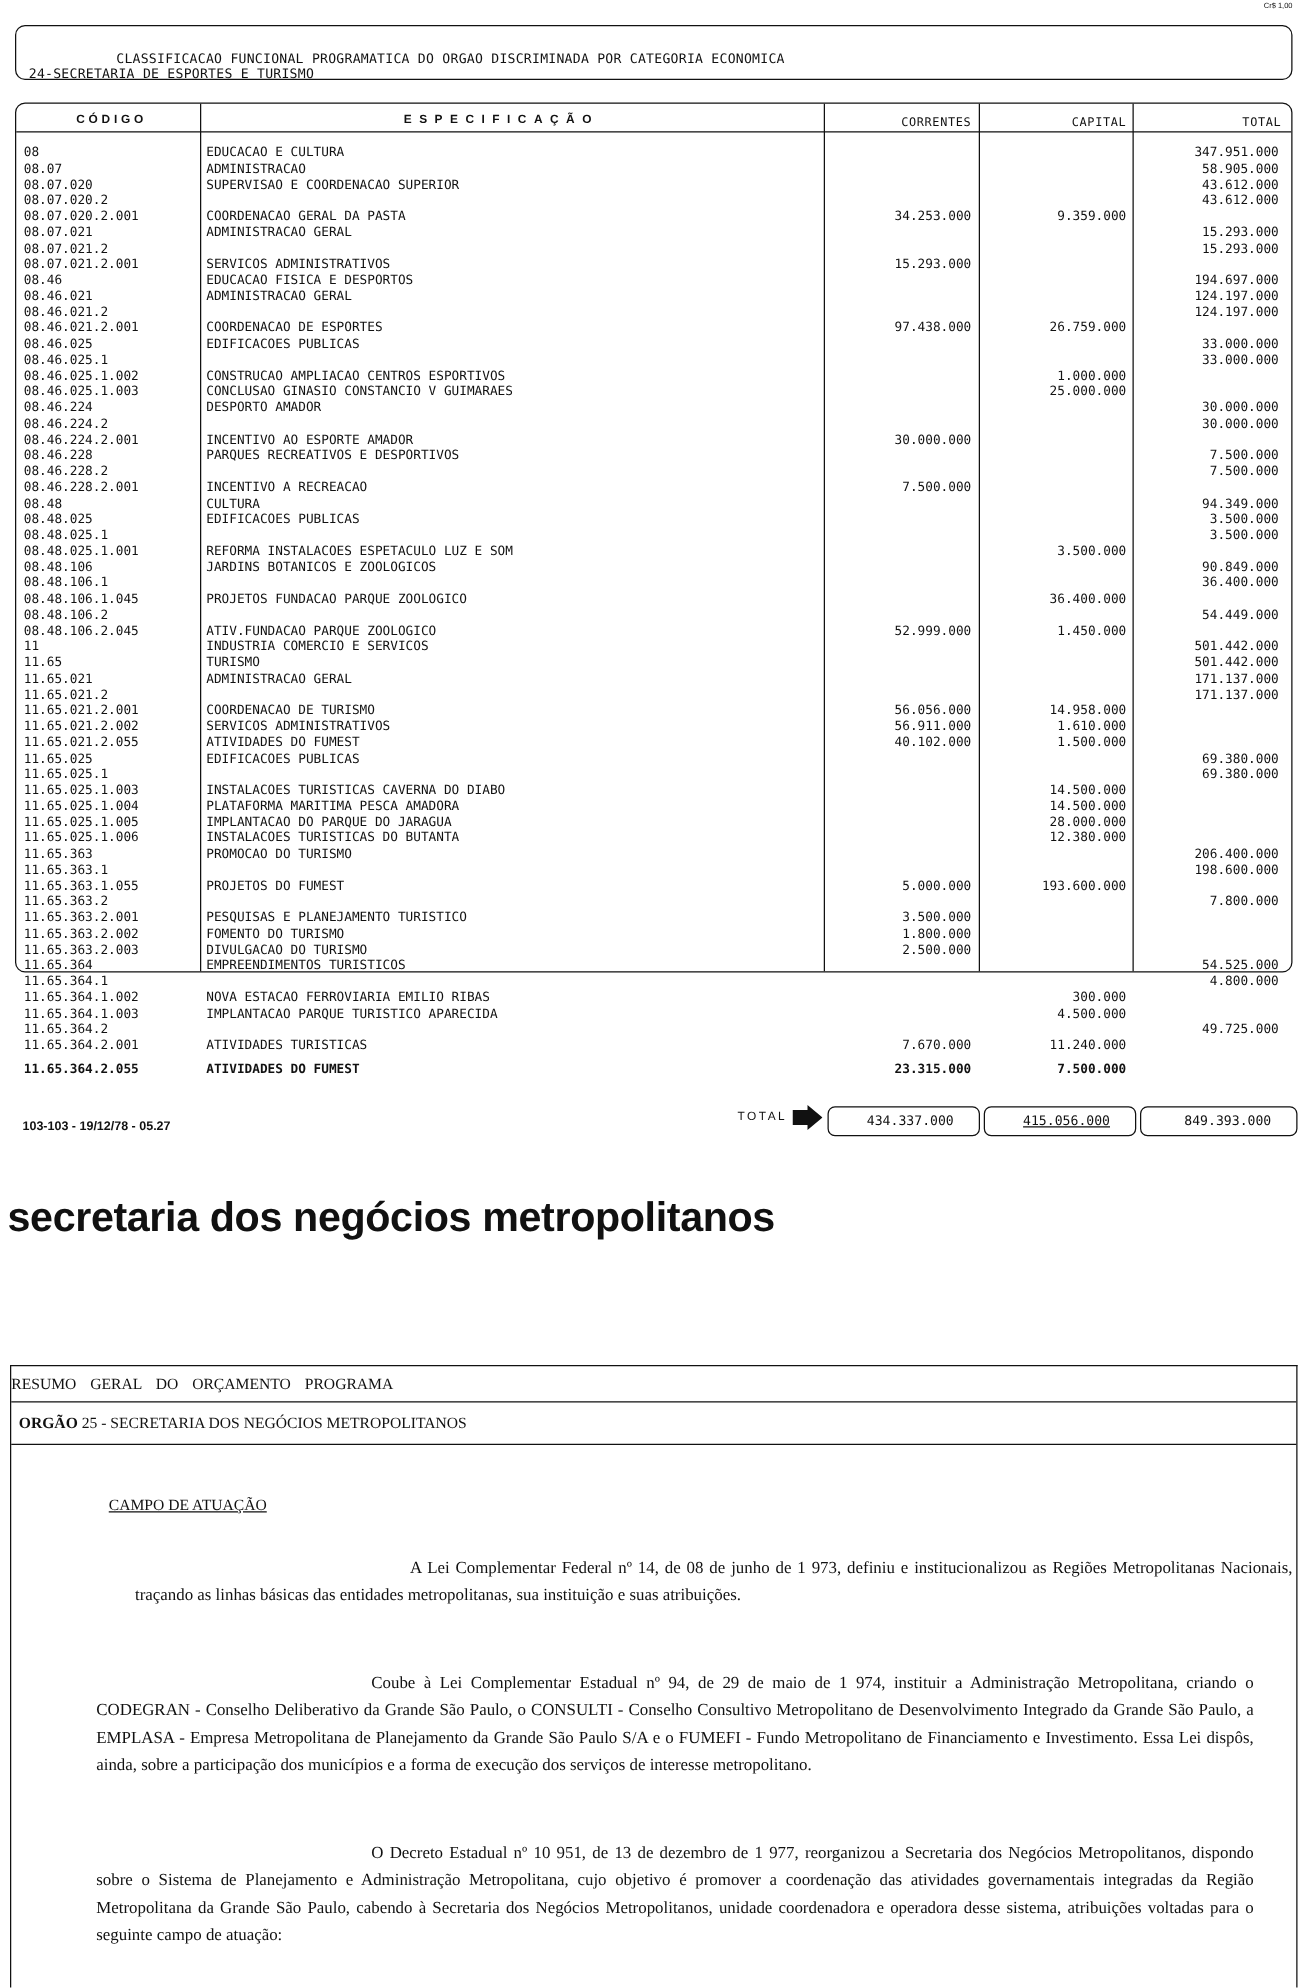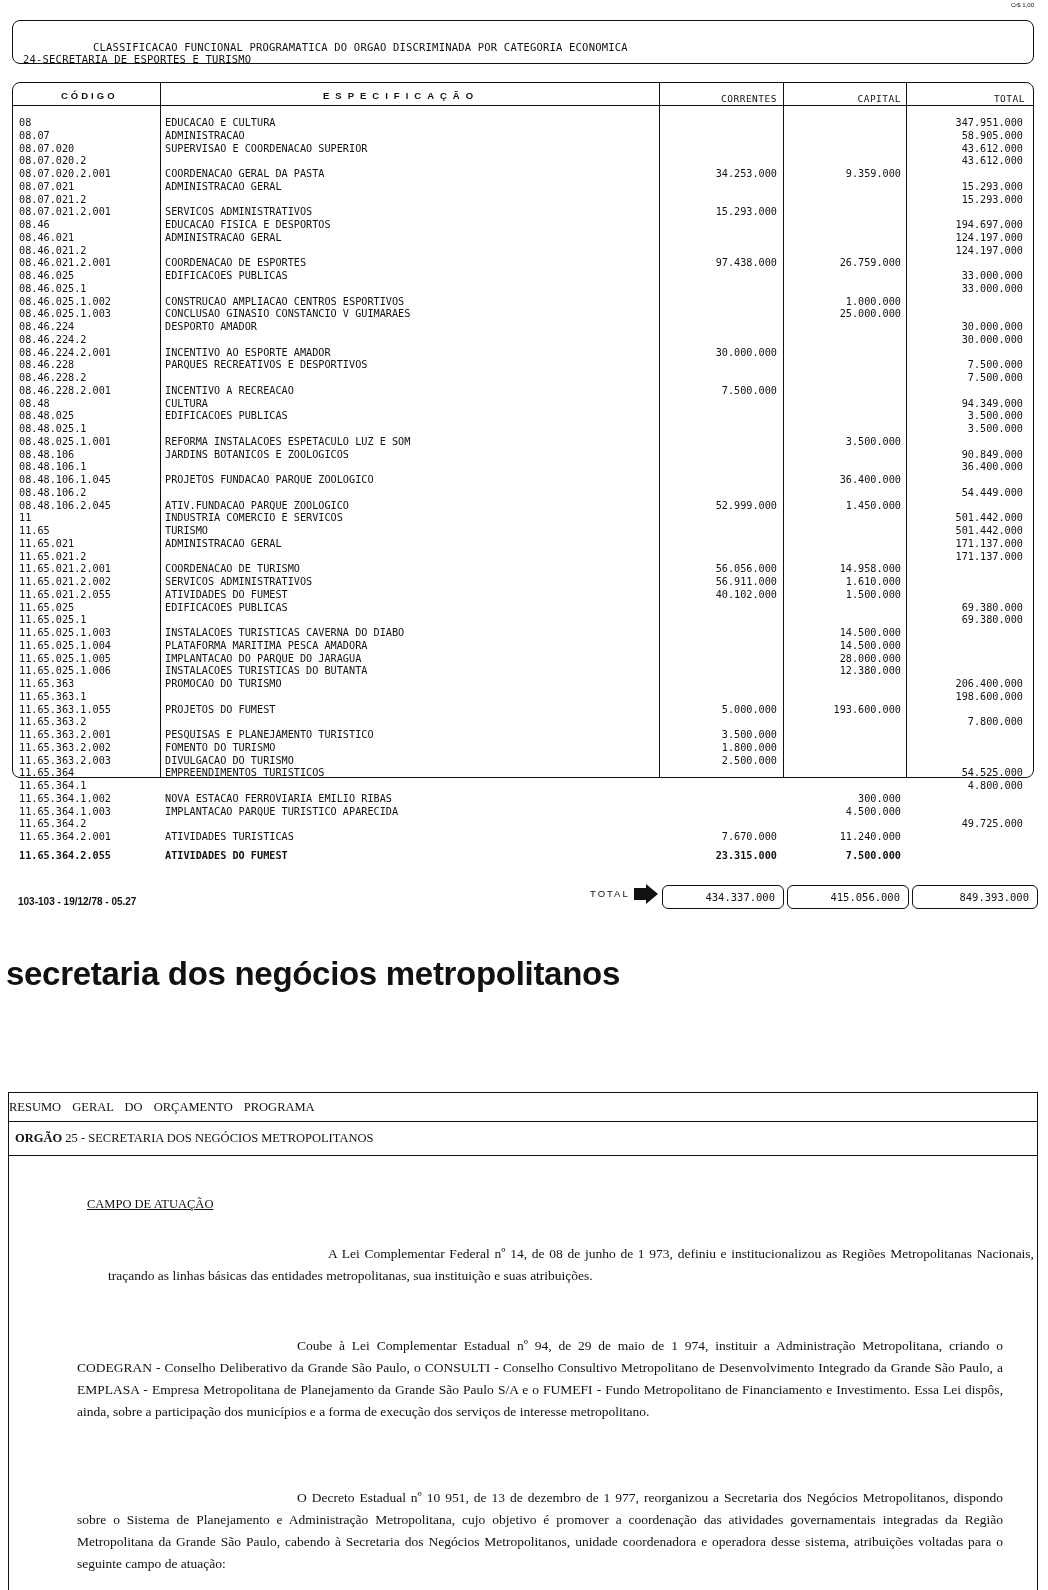--- a/index.html
+++ b/index.html
@@ -38,45 +38,45 @@
   .c-corr { right: 256px; text-align: right; }
   .c-cap { right: 132px; text-align: right; }
   .c-tot { right: 10px; text-align: left; }
   .row.bold { font-weight: bold; }
 
   .footer-id { position: absolute; left: 18px; top: 896px; font-size: 10px; font-weight: bold; font-family: "Liberation Sans", sans-serif; }
   .total-lbl { position: absolute; left: 590px; top: 888px; font-size: 9.5px; letter-spacing: 2px; font-family: "Liberation Sans", sans-serif; }
   .total-arrow { position: absolute; left: 634px; top: 884px; width: 24px; height: 20px; }
   .tot-box {
     position: absolute; top: 885px; height: 24px; border: 1.5px solid #111; border-radius: 6px;
-    box-sizing: border-box; font-size: 10.5px; line-height: 22px; text-align: right; padding-right: 8px;
+    box-sizing: border-box; font-size: 10.5px; line-height: 22px; text-align: right; padding-right: 20px;
   }
   .tot-corr { left: 662px; width: 122px; }
-  .tot-cap { left: 787px; width: 122px; }
+  .tot-cap { left: 787px; width: 122px; text-decoration: underline; }
   .tot-tot { left: 912px; width: 126px; }
 
   .section-title {
     position: absolute; left: 6px; top: 955px; font-family: "Liberation Sans", sans-serif;
     font-weight: bold; font-size: 33px; letter-spacing: -0.3px;
   }
 
   .resumo {
     position: absolute; left: 8px; top: 1092px; width: 1030px; height: 510px;
     border: 1.5px solid #111; border-bottom: none; box-sizing: border-box;
     font-family: "Liberation Mono", monospace;
   }
   .r-title { position: absolute; left: 0; right: 0; top: 0; height: 28px; text-align: left; line-height: 28px; font-size: 12.5px; word-spacing: 8px; border-bottom: 1.5px solid #111; font-family: "Liberation Serif", serif; }
   .r-orgao { position: absolute; left: 0; right: 0; top: 28px; height: 34px; line-height: 34px; font-size: 12.5px; padding-left: 6px; border-bottom: 1.5px solid #111; font-family: "Liberation Serif", serif; }
   .r-orgao b { font-weight: bold; }
   .r-body { position: absolute; left: 0; right: 0; top: 64px; font-family: "Liberation Serif", serif; font-size: 13.5px; }
   .campo { position: absolute; left: 78px; top: 40px; text-decoration: underline; font-size: 12.5px; }
   .para { position: absolute; left: 68px; width: 926px; line-height: 22px; text-align: justify; text-indent: 220px; }
   .p1 { top: 86px; margin-left: 31px; }
   .p2 { top: 178px; }
-  .p3 { top: 330px; }
+  .p3 { top: 314px; }
 </style>
 </head>
 <body>
 
 <div class="currency">Cr$ 1,00</div>
 
 <div class="hdr-box">
   <div class="hdr-line1">CLASSIFICACAO FUNCIONAL PROGRAMATICA DO ORGAO DISCRIMINADA POR CATEGORIA ECONOMICA</div>
   <div class="hdr-line2">24-SECRETARIA DE ESPORTES E TURISMO</div>
 </div>

